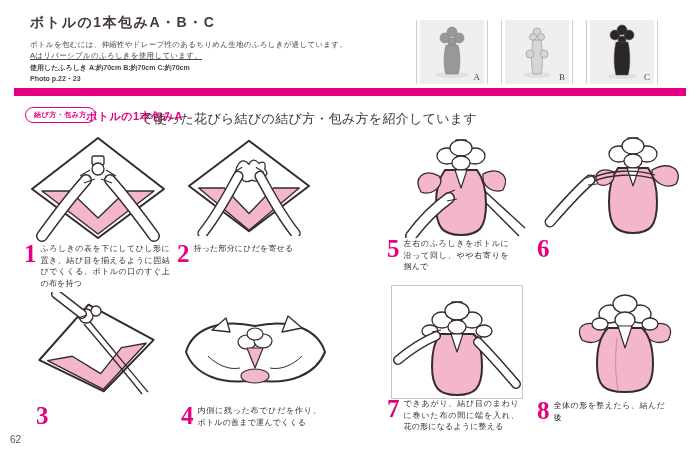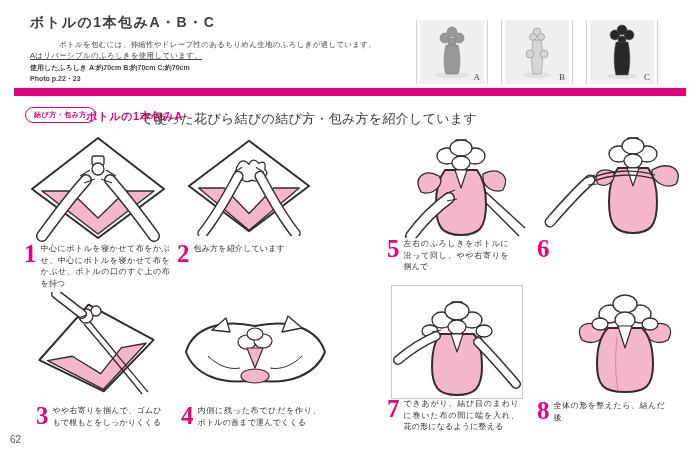--- a/index.html
+++ b/index.html
@@ -1,20 +1,20 @@
 <!DOCTYPE html>
 <html><head>
 <meta charset="utf-8">
 <style>
   html,body{margin:0;padding:0;background:#fff;}
   .spread{position:relative;width:700px;height:456px;background:#fff;overflow:hidden;
           font-family:"Liberation Sans",sans-serif;color:#3e3638;}
   
   .title{position:absolute;left:30px;top:14px;font-size:14px;font-weight:bold;color:#443a3c;letter-spacing:1.5px;}
-  .desc1{position:absolute;left:30px;top:40px;font-size:7.5px;color:#4a4244;letter-spacing:.3px;margin-left:29px;}
+  .desc1{position:absolute;left:30px;top:40px;font-size:7.5px;color:#4a4244;letter-spacing:.3px;}
   .desc2{position:absolute;left:30px;top:51px;font-size:7.5px;color:#4a4244;letter-spacing:.3px;text-decoration:underline;}
   .cloth{position:absolute;left:30px;top:63px;font-size:7px;font-weight:bold;color:#4a4244;}
   .photoref{position:absolute;left:30px;top:74px;font-size:7px;font-weight:bold;color:#4a4244;}
   
   .photo{position:absolute;top:20px;width:64px;height:64px;background:#efeff0;
          border-left:1px solid #cfcfcf;border-right:1px solid #cfcfcf;padding:0 3px;background-clip:content-box;}
   .photo svg{display:block;}
   .photo .letter{position:absolute;right:7px;bottom:2px;font-family:"Liberation Serif",serif;
                  font-size:9px;color:#4a4a4a;}
   .photoA{left:416px;}.photoB{left:501px;}.photoC{left:586px;}
@@ -107,58 +107,57 @@
       <path d="M14,104 C30,82 42,66 58,48" stroke="#352b2e" stroke-width="12" fill="none" stroke-linecap="round"></path>
       <path d="M14,104 C30,82 42,66 58,48" stroke="#fff" stroke-width="9" fill="none" stroke-linecap="round"></path>
       <path d="M52,44 l10,-6 M56,51 l11,-4" stroke="#352b2e" stroke-width="1.2" fill="none"></path>
       <path d="M126,104 C110,82 98,66 82,48" stroke="#352b2e" stroke-width="12" fill="none" stroke-linecap="round"></path>
       <path d="M126,104 C110,82 98,66 82,48" stroke="#fff" stroke-width="9" fill="none" stroke-linecap="round"></path>
       <path d="M88,44 l-10,-6 M84,51 l-11,-4" stroke="#352b2e" stroke-width="1.2" fill="none"></path>
     </svg>
   </div>
   <div class="cap" style="left:24px;top:243px;width:146px;">
     <span class="num">1</span>
-    <span class="txt">中心にボトルを寝かせて布をかぶせ、中心にボトルを寝かせて布をかぶせ、ボトルの口のすぐ上の布を持つ</span>
+    <span class="txt">ふろしきの表を下にしてひし形に置き、結び目を揃えるように固結びでくくる、ボトルの口のすぐ上の布を持つ</span>
   </div>
 
   <div class="illus" style="left:185px;top:136px;width:128px;height:100px;">
     <svg viewBox="0 0 130 100">
       <polygon points="65,4 126,50 65,96 4,50" fill="#fff" stroke="#352b2e" stroke-width="2" stroke-linejoin="round"></polygon>
       <polygon points="14,52 40,52 65,78 90,52 116,52 65,95" fill="#f4b6cc" stroke="#352b2e" stroke-width="1.4" stroke-linejoin="round"></polygon>
       <path d="M53,30 q5,-10 12,-2 q4,-8 10,-1 q8,-4 6,6 q6,6 -4,8 q-2,6 -9,3 q-8,4 -11,-3 q-8,-2 -4,-11z" fill="#fff" stroke="#352b2e" stroke-width="1.3"></path>
       <path d="M18,98 C34,78 44,58 54,40" stroke="#352b2e" stroke-width="11" fill="none" stroke-linecap="round"></path>
       <path d="M18,98 C34,78 44,58 54,40" stroke="#fff" stroke-width="8" fill="none" stroke-linecap="round"></path>
       <path d="M112,98 C96,78 86,58 76,40" stroke="#352b2e" stroke-width="11" fill="none" stroke-linecap="round"></path>
       <path d="M112,98 C96,78 86,58 76,40" stroke="#fff" stroke-width="8" fill="none" stroke-linecap="round"></path>
       <path d="M50,36 l8,-5 M72,31 l8,5" stroke="#352b2e" stroke-width="1.2" fill="none"></path>
     </svg>
   </div>
   <div class="cap" style="left:177px;top:243px;width:140px;">
     <span class="num">2</span>
-    <span class="txt">包み方を紹介しています</span>
+    <span class="txt">持った部分にひだを寄せる</span>
   </div>
 
   <div class="illus" style="left:26px;top:292px;width:140px;height:105px;">
     <svg viewBox="0 0 140 105">
       <g transform="rotate(-10 70 55)">
         <polygon points="70,12 128,58 70,100 12,58" fill="#fff" stroke="#352b2e" stroke-width="2" stroke-linejoin="round"></polygon>
         <polygon points="20,60 45,60 70,82 95,60 120,60 70,98" fill="#f4b6cc" stroke="#352b2e" stroke-width="1.4" stroke-linejoin="round"></polygon>
       </g>
       <path d="M64,30 C85,55 105,80 122,100" stroke="#352b2e" stroke-width="1.3" fill="none"></path>
       <path d="M58,32 C80,58 100,82 116,102" stroke="#352b2e" stroke-width="1.3" fill="none"></path>
       <circle cx="60" cy="24" r="7" fill="#fff" stroke="#352b2e" stroke-width="1.3"></circle>
       <circle cx="70" cy="19" r="5" fill="#fff" stroke="#352b2e" stroke-width="1.3"></circle>
       <path d="M30,2 C38,8 48,16 56,22" stroke="#352b2e" stroke-width="10" fill="none" stroke-linecap="round"></path>
       <path d="M30,2 C38,8 48,16 56,22" stroke="#fff" stroke-width="7" fill="none" stroke-linecap="round"></path>
       <path d="M52,26 l9,-3" stroke="#352b2e" stroke-width="1.2" fill="none"></path>
     </svg>
   </div>
   <div class="cap" style="left:36px;top:405px;width:126px;">
     <span class="num">3</span>
-    <span class="txt">やや右寄りを掴んで、ゴムひもで根もとをしっかりくくる</span>
   </div>
 
   <div class="illus" style="left:178px;top:296px;width:155px;height:100px;">
     <svg viewBox="0 0 155 100">
       <path d="M8,56 C14,34 40,22 77,30 C114,22 140,34 147,56 C138,78 112,90 77,84 C42,90 16,78 8,56 Z" fill="#fff" stroke="#352b2e" stroke-width="2"></path>
       <polygon points="34,34 48,22 52,36" fill="#fff" stroke="#352b2e" stroke-width="1.3" stroke-linejoin="round"></polygon>
       <polygon points="104,36 110,20 124,32" fill="#fff" stroke="#352b2e" stroke-width="1.3" stroke-linejoin="round"></polygon>
       <ellipse cx="77" cy="80" rx="14" ry="7" fill="#f4b6cc" stroke="#352b2e" stroke-width="1.2"></ellipse>
       <ellipse cx="69" cy="46" rx="9" ry="7" fill="#fff" stroke="#352b2e" stroke-width="1.2"></ellipse>
       <ellipse cx="85" cy="45" rx="9" ry="7" fill="#fff" stroke="#352b2e" stroke-width="1.2"></ellipse>

